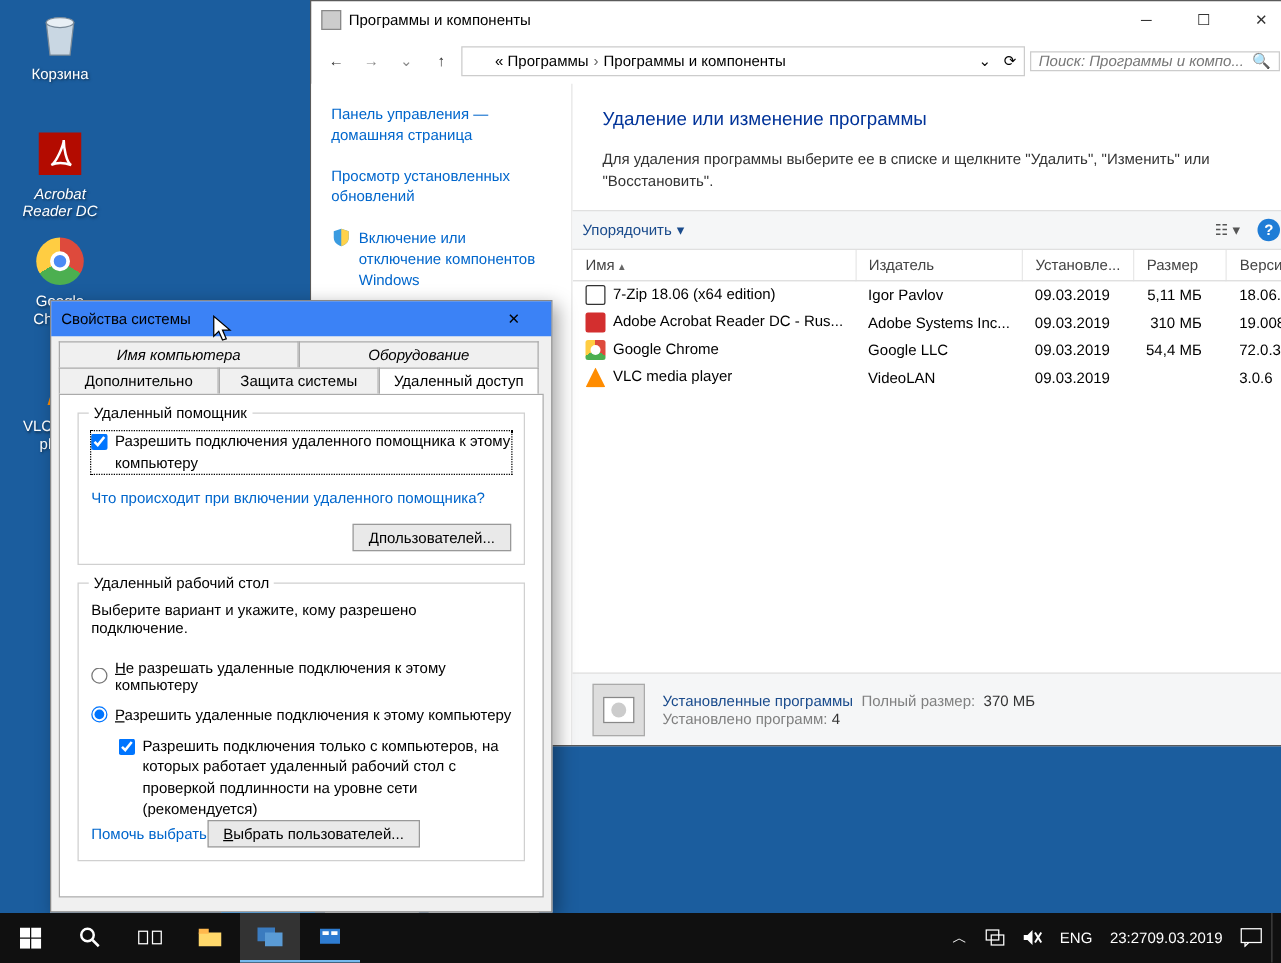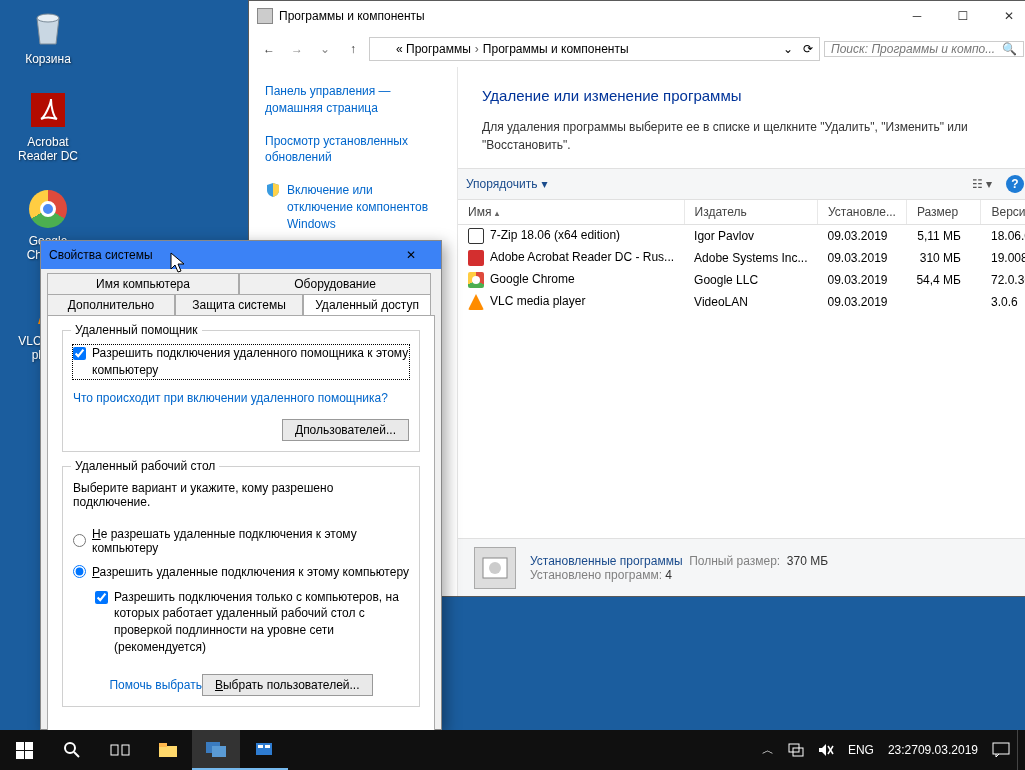--- a/index.html
+++ b/index.html
@@ -57,21 +57,21 @@
 .cp-status .status-text { font-size:12px; color:#333; }
 .cp-status .status-text .lbl { color:#1a4b8c; }
 .cp-status .status-text .sub { color:gray; }
 
 
 .sysprops { position:absolute; left:40px; top:240px; width:402px; height:490px; background:#f0f0f0; border:1px solid #888; box-shadow:4px 4px 14px rgba(0,0,0,.35); display:flex; flex-direction:column; }
 .sysprops .sp-title { height:28px; background:#3b82f6; display:flex; align-items:center; padding:0 8px; font-size:12px; }
 .sysprops .sp-title .close { margin-left:auto; width:44px; height:28px; display:flex; align-items:center; justify-content:center; }
 .tabs { display:flex; flex-wrap:wrap; padding:4px 6px 0; }
 .tab { border:1px solid #aaa; border-bottom:none; padding:3px 0; font-size:12px; background:#f0f0f0; text-align:center; position:relative; }
-.tab.row1 { width:49.5%; }
+.tab.row1 { width:49.5%;font-style:italic; }
 .tab.row2 { width:33%; }
 .tab.active { background:#fff; z-index:2; }
 .tab-panel { flex:1; background:#fff; margin:0 6px 6px; border:1px solid #aaa; padding:14px; position:relative; }
 .group { border:1px solid #d0d0d0; padding:14px 10px 10px; margin-bottom:14px; position:relative; }
 .group .legend { position:absolute; top:-8px; left:8px; background:#fff; padding:0 4px; font-size:12px; }
 .checkbox-row { display:flex; align-items:flex-start; gap:6px; font-size:12px; line-height:1.4; }
 .checkbox-row input { margin-top:2px; flex-shrink:0; }
 .link { color:#0066cc; cursor:pointer; font-size:12px; }
 .btn { border:1px solid #999; background:#e9e9e9; padding:3px 12px; font-size:12px; cursor:pointer; min-width:75px; }
 .btn.default { border:2px solid #0078d7; }
@@ -98,21 +98,21 @@
 
 <div class="desktop-icon" style="left:10px; top:6px;">
   <div class="icon">
     <svg width="42" height="42" viewBox="0 0 42 42">
         <path d="M10 12h22l-3 26H13z" fill="#c9d7e3" stroke="#7a8a98"></path>
         <ellipse cx="21" cy="12" rx="11" ry="4" fill="#e8eff5" stroke="#7a8a98"></ellipse>
       </svg>
   </div>
   <span>Корзина</span>
 </div>
-<div class="desktop-icon" style="left:10px; top:89px;">
+<div class="desktop-icon" style="left:10px; top:102px;font-style:italic;">
   <div class="icon">
     <svg width="42" height="42" viewBox="0 0 42 42">
         <rect x="4" y="4" width="34" height="34" fill="#b30b00"></rect>
         <path d="M14 30c4-2 10-16 10-20 0 6 2 18 6 20-6-2-12-2-16 0z" fill="none" stroke="#fff" stroke-width="2"></path>
       </svg>
   </div>
   <span>Acrobat Reader DC</span>
 </div>
 <div class="desktop-icon" style="left:10px; top:188px;">
   <div class="icon">
@@ -291,21 +291,21 @@
         <span><u>Н</u>е разрешать удаленные подключения к этому компьютеру</span>
       </label>
       <label class="radio-row">
         <input type="radio" name="rd" checked="" style="">
         <span><u>Р</u>азрешить удаленные подключения к этому компьютеру</span>
       </label>
       <label class="checkbox-row" style="margin-left:22px; margin-top:4px;">
         <input type="checkbox" checked="" style="">
         <span>Разрешить подключения только с компьютеров, на которых работает удаленный рабочий стол с проверкой подлинности на уровне сети (рекомендуется)</span>
       </label>
-      <div style="display:flex; justify-content:center; align-items:center; margin-top:18px;">
+      <div style="display:flex; justify-content:flex-start; align-items:center; ">
         <span class="link">Помочь выбрать</span>
         <button class="btn"><u>В</u>ыбрать пользователей...</button>
       </div>
     </div>
   </div>
   <div class="dialog-buttons">
     <button class="btn default">ОК</button>
     <button class="btn">Отмена</button>
     <button class="btn" disabled=""><span style="text-decoration:underline;">П</span>рименить</button>
   </div>

